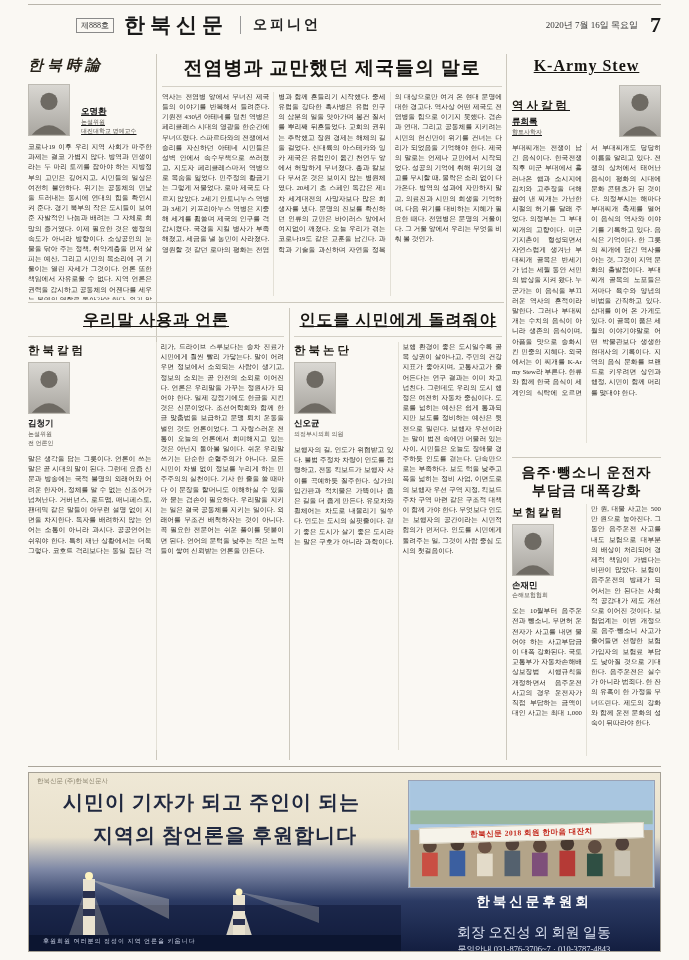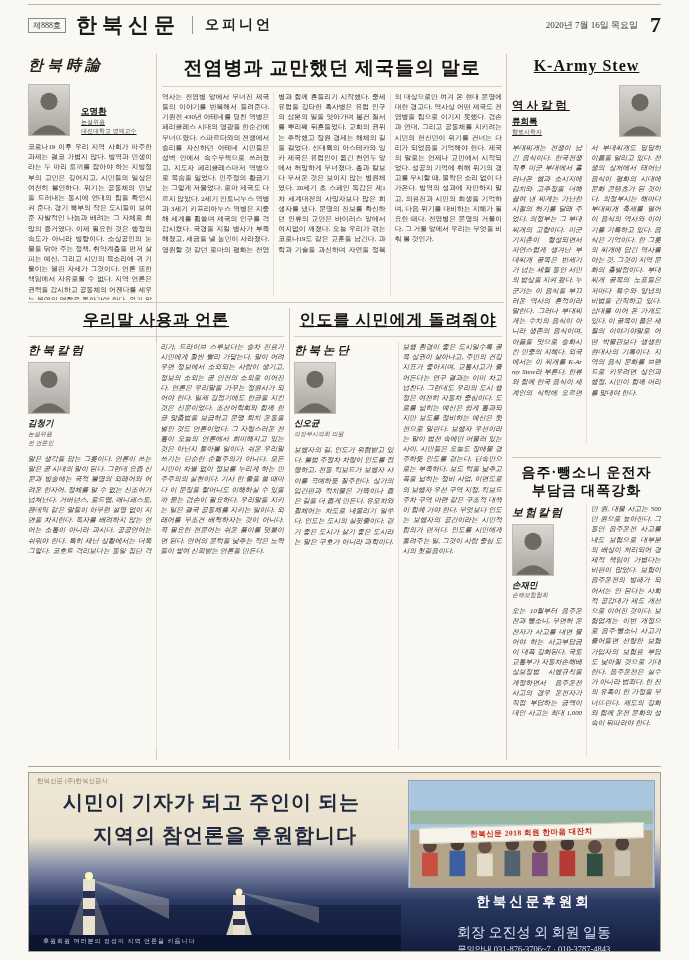--- a/index.html
+++ b/index.html
@@ -7,21 +7,21 @@
   .page {
     position:relative; width:689px; height:960px; margin:0 auto;
     background:#faf8f3; overflow:hidden; color:#1a1a1a;
     font-family:"Liberation Serif","DejaVu Serif",serif;
   }
   .top-hairline { position:absolute; left:28px; right:28px; top:4px; height:1px; background:#b9b5ab; }
 
   
   .masthead { position:absolute; left:28px; right:28px; top:8px; height:34px;
     display:flex; align-items:center; }
-  .edition-box { font-size:8px; border:1px solid #8a8a8a; padding:1px 4px; color:#333; }
+  .edition-box { font-size:8px; border:1px solid #8a8a8a; padding:1px 4px; color:#333;margin-left:48px; }
   .paper-name { font-size:21px; font-weight:bold; letter-spacing:5px; margin-left:10px; }
   .mast-sep { width:1px; height:18px; background:#999; margin:0 12px; }
   .section-name { font-size:14px; font-weight:bold; letter-spacing:3px; color:#222; }
   .mast-date { margin-left:auto; font-size:9px; color:#333; }
   .page-num { font-size:22px; font-weight:bold; margin-left:12px; }
   .masthead-rule { position:absolute; left:28px; right:28px; top:44px; height:2px;
     background:#23201c; border-bottom:3px solid #faf8f3; box-shadow:0 4px 0 -3px #23201c; }
 
   
   .vline { position:absolute; width:1px; background:#ccc8bd; }
@@ -34,21 +34,21 @@
   .hl-lg { font-size:19px; padding:2px 0 6px; }
   .hl-md { font-size:16px; padding:2px 0 6px;text-decoration:underline; }
   .hl-sm { font-size:14px; padding:2px 0 5px; }
   .hl-rule { height:1px; background:#d4d0c6; margin-bottom:5px; }
 
   .siron-title { font-size:15px; font-weight:bold; font-style:italic;
     letter-spacing:4px; padding:2px 0 6px; color:#262118; }
 
   .body { font-size:6.8px; line-height:1.5; text-align:justify; word-break:break-all;
     color:#2a2722; column-gap:9px; column-rule:1px solid #e3e0d6; overflow:hidden; }
-  .cols-2 { column-count:2;font-style:italic; }
+  .cols-2 { column-count:2; }
   .cols-3 { column-count:3; }
 
   .author-row { display:flex; gap:11px; margin:3px 0 6px; align-items:flex-end;text-decoration:underline; }
   .author-block { break-inside:avoid; -webkit-column-break-inside:avoid; margin-bottom:6px; }
   .photo { width:42px; height:52px; flex:0 0 auto; position:relative;
     background:linear-gradient(180deg,#d9d7d2,#a9a6a0); border:1px solid #bdbab2; }
   .photo svg { display:block; width:100%; height:100%; }
   .by-name { font-size:8.5px; font-weight:bold; color:#111; }
   .by-title { font-size:6px; color:#55514a; line-height:1.5; }
   .col-label { font-size:11.5px; font-weight:bold; letter-spacing:3px; color:#1d1a14;

